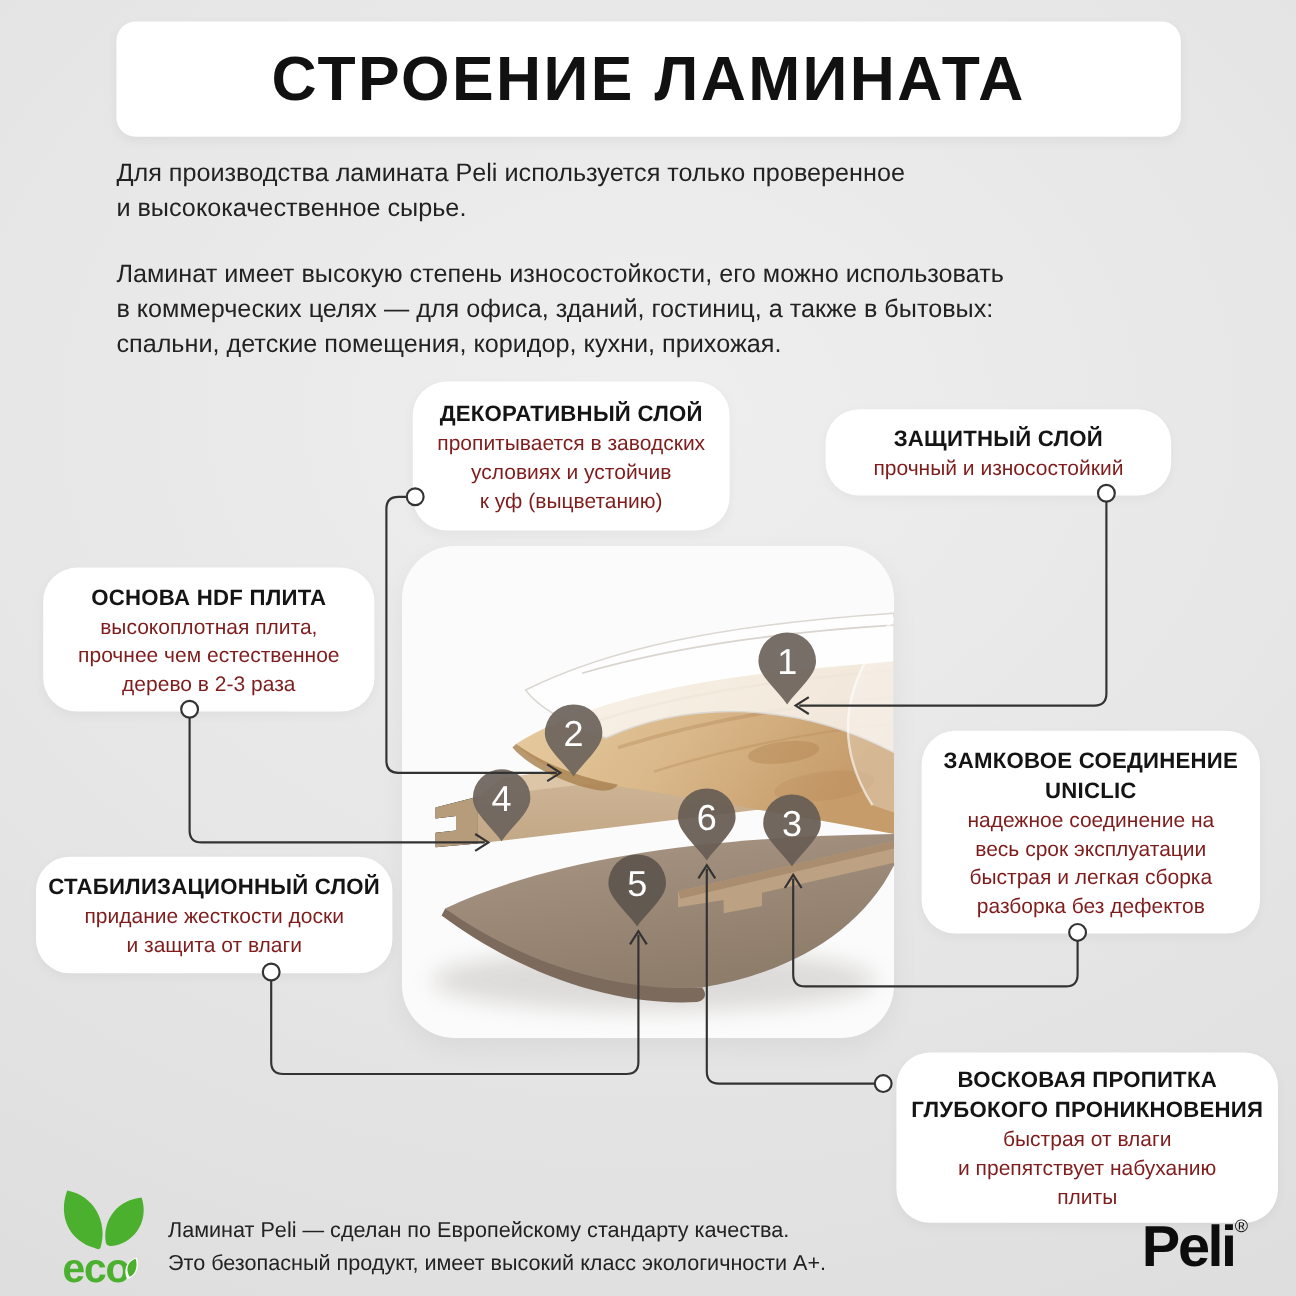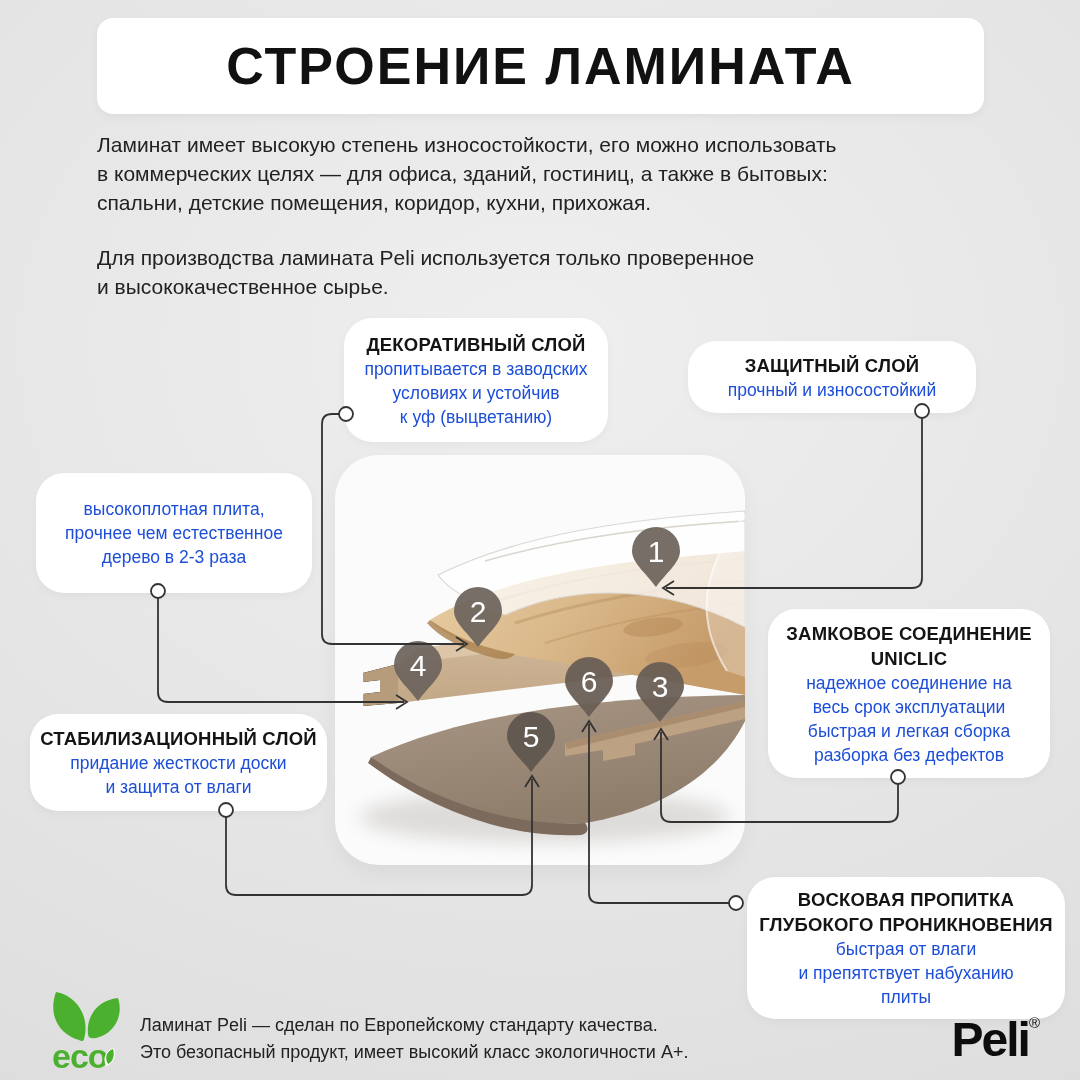--- a/index.html
+++ b/index.html
@@ -27,21 +27,21 @@
     position:absolute;background:#ffffff;border-radius:28px;
     display:flex;flex-direction:column;align-items:center;justify-content:center;
     text-align:center;box-shadow:0 3px 10px rgba(0,0,0,0.04);
     padding:6px 8px;box-sizing:border-box;
   }
   .callout .c-title{
     font-weight:800;font-size:18.5px;line-height:25px;letter-spacing:.2px;
     white-space:pre-line;color:#141414;
   }
   .callout .c-body{
-    font-weight:400;font-size:17.5px;line-height:24px;white-space:pre-line;color:#1d4ed8;
+    font-weight:400;font-size:17.5px;line-height:24px;white-space:pre-line;color:#7f1d1d;
   }
   .co-decorative{left:344px;top:318px;width:264px;height:124px;align-items:center;}
   .co-protective{left:688px;top:341px;width:288px;height:72px;}
   .co-hdf{left:36px;top:473px;width:276px;height:120px;}
   .co-lock{left:768px;top:609px;width:282px;height:169px;}
   .co-stabilization{left:30px;top:714px;width:297px;height:97px;justify-content:center;}
   .co-wax{left:727px;top:877px;width:318px;height:142px;margin-left:20px;}
   .image-card{
     position:absolute;left:335px;top:455px;width:410px;height:410px;
     background:#fbfbfb;border-radius:44px;overflow:hidden;
@@ -62,25 +62,25 @@
 </head>
 <body>
 
 <div class="canvas">
 
   <div class="title-box">
     <h1>СТРОЕНИЕ ЛАМИНАТА</h1>
   </div>
 
   <div class="intro">
+    <p>Для производства ламината Peli используется только проверенное
+и высококачественное сырье.</p>
     <p>Ламинат имеет высокую степень износостойкости, его можно использовать
 в коммерческих целях — для офиса, зданий, гостиниц, а также в бытовых:
 спальни, детские помещения, коридор, кухни, прихожая.</p>
-    <p>Для производства ламината Peli используется только проверенное
-и высококачественное сырье.</p>
   </div>
 
   <div class="image-card">
     <svg width="410" height="410" viewBox="0 0 410 410">
       <defs>
         <linearGradient id="woodGrad" x1="0" y1="0" x2="1" y2="0.35">
           <stop offset="0" stop-color="#e9cfa4"></stop>
           <stop offset="0.55" stop-color="#d9b789"></stop>
           <stop offset="1" stop-color="#c69c6a"></stop>
         </linearGradient>
@@ -169,20 +169,21 @@
 условиях и устойчив
 к уф (выцветанию)</div>
   </div>
 
   <div class="callout co-protective">
     <div class="c-title">ЗАЩИТНЫЙ СЛОЙ</div>
     <div class="c-body">прочный и износостойкий</div>
   </div>
 
   <div class="callout co-hdf">
+    <div class="c-title">ОСНОВА HDF ПЛИТА</div>
     <div class="c-body">высокоплотная плита,
 прочнее чем естественное
 дерево в 2-3 раза</div>
   </div>
 
   <div class="callout co-lock">
     <div class="c-title">ЗАМКОВОЕ СОЕДИНЕНИЕ
 UNICLIC</div>
     <div class="c-body">надежное соединение на
 весь срок эксплуатации

